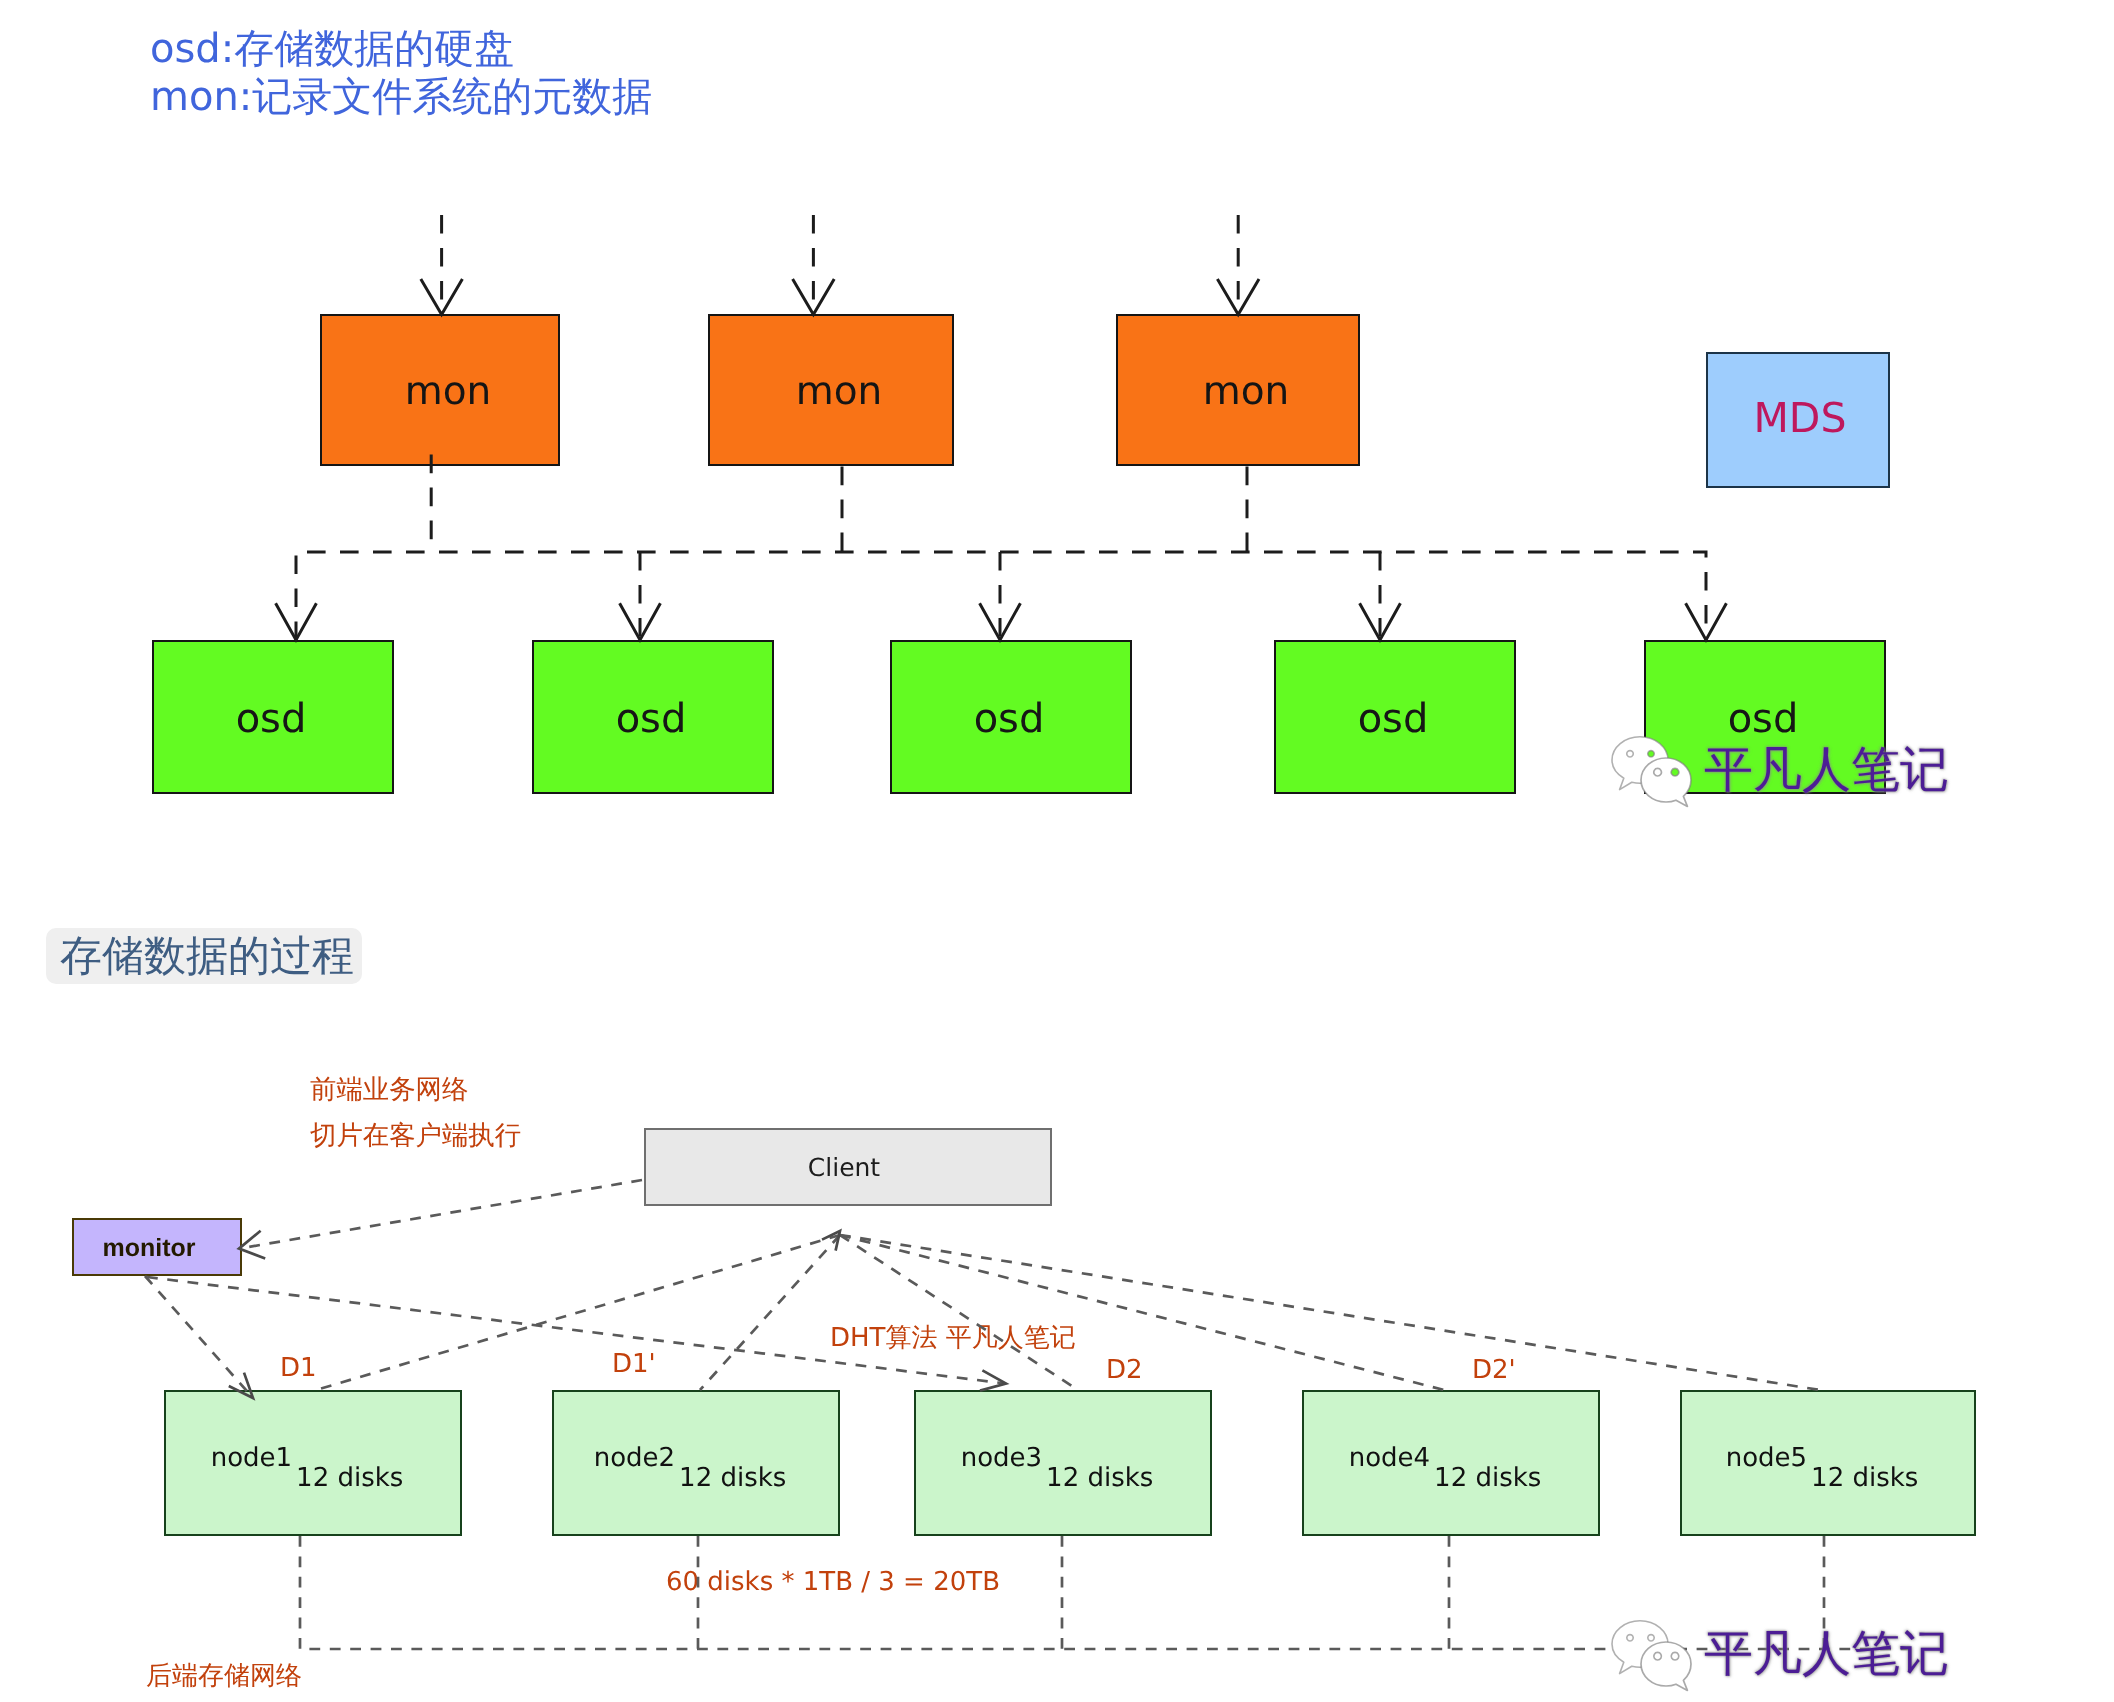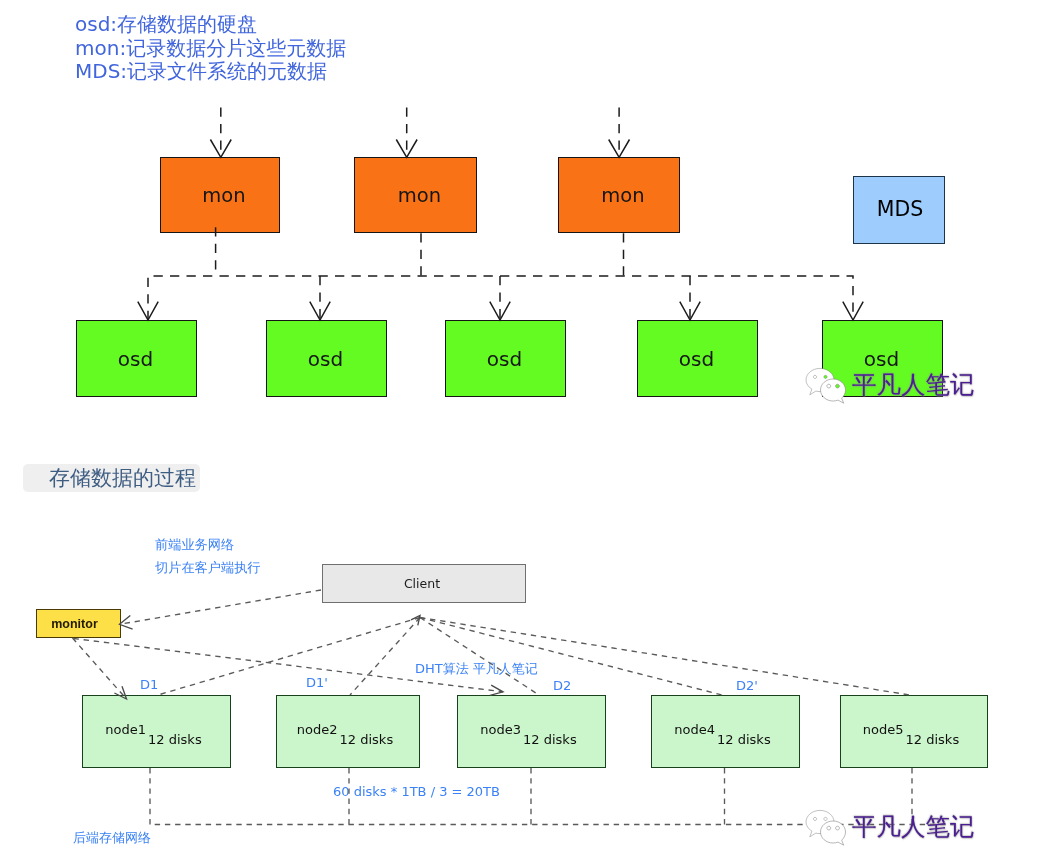--- a/index.html
+++ b/index.html
@@ -15,60 +15,59 @@
   .head-bot{fill:none;stroke:#4a4a4a;stroke-width:1.35;stroke-linecap:butt;}
 
   .legend{position:absolute;left:75px;top:11.5px;color:#4065dc;font-size:20px;line-height:24.6px;}
   .legend div:nth-child(3){position:relative;top:-2px;}
   .legend div{white-space:pre;}
 
   .box{position:absolute;z-index:2;box-sizing:border-box;display:flex;align-items:center;justify-content:center;}
 
   .mon-box{background:#f97316;border:1.5px solid #151515;font-size:19.5px;color:#151515;}
   .mon-box span{position:relative;left:4px;}
-  .mds-box{background:#9ecdfd;border:1.5px solid #1c3448;font-size:20.5px;color:#000000;}
+  .mds-box{background:#9ecdfd;border:1.5px solid #1c3448;font-size:20.5px;color:#be185d;}
   .mds-box span{position:relative;left:1px;top:-1px;}
   .osd-box{background:#63fb22;border:1.5px solid #151515;font-size:20px;color:#161616;}
   .osd-box span{position:relative;left:-1px;top:0px;}
 
   .section-title{position:absolute;left:23px;top:464px;width:158px;height:28px;
      background:#efefef;border-radius:5px;color:#3e5d82;
-     font-family:"DejaVu Serif",serif;font-size:21px;line-height:28px;text-indent:7px;padding-left:19px;}
-
-  .monitor-box{background:#fde047;border:1.4px solid #4a3a06;
+     font-family:"DejaVu Serif",serif;font-size:21px;line-height:28px;text-indent:7px;}
+
+  .monitor-box{background:#c4b5fd;border:1.4px solid #4a3a06;
      font-family:"Liberation Sans",sans-serif;font-weight:bold;font-size:12.5px;color:#241a00;}
   .monitor-box span{position:relative;left:-4px;}
   .client-box{background:#e8e8e8;border:1.3px solid #6f6f6f;font-size:12.5px;color:#1d1d1d;}
   .client-box span{position:relative;left:-2px;}
   .nodebox{background:#cbf5cb;border:1.4px solid #17421c;font-size:13px;color:#111;
      flex-direction:row;}
   .nodebox .n1{position:relative;left:-4px;top:-2px;}
   .nodebox .n2{position:relative;left:-2px;top:8px;}
 
-  .lbl{position:absolute;z-index:3;white-space:pre;color:#3b82f6;opacity:.999;}
+  .lbl{position:absolute;z-index:3;white-space:pre;color:#c2410c;opacity:.999;}
   .dlabel{font-size:13px;}
   .note{font-size:13.2px;}
   .smalltxt{font-size:13px;}
 
   .wm{position:absolute;width:210px;height:46px;z-index:9;}
   .wm svg{position:absolute;left:0;top:0;}
   .wm .wmtext{position:absolute;left:48px;top:6px;font-size:24.5px;line-height:28px;white-space:nowrap;
      color:#4c1d95;
      text-shadow:0 0 1.1px rgba(122,122,122,.85), 0.6px 0.6px 1.4px rgba(150,150,150,.5),
                  -0.6px -0.6px 1.4px rgba(150,150,150,.35);}
 </style>
 </head>
 <body>
 
 <div id="page">
 
   <div class="legend">
     <div>osd:存储数据的硬盘</div>
-    <div>mon:记录数据分片这些元数据</div>
-    <div>MDS:记录文件系统的元数据</div>
+    <div>mon:记录文件系统的元数据</div>
   </div>
 
   <svg class="layer" viewBox="0 0 1057 851">
     <path class="dash-top" d="M220.8 107.5 L220.8 157"></path>
     <path class="head-top" d="M231.2 139.5 L220.8 157.3 L210.4 139.5"></path>
     <path class="dash-top" d="M406.7 107.5 L406.7 157"></path>
     <path class="head-top" d="M417.1 139.5 L406.7 157.3 L396.3 139.5"></path>
     <path class="dash-top" d="M619.1 107.5 L619.1 157"></path>
     <path class="head-top" d="M629.5 139.5 L619.1 157.3 L608.7 139.5"></path>
     <path class="dash-top" d="M215.6 227.3 L215.6 276"></path>

